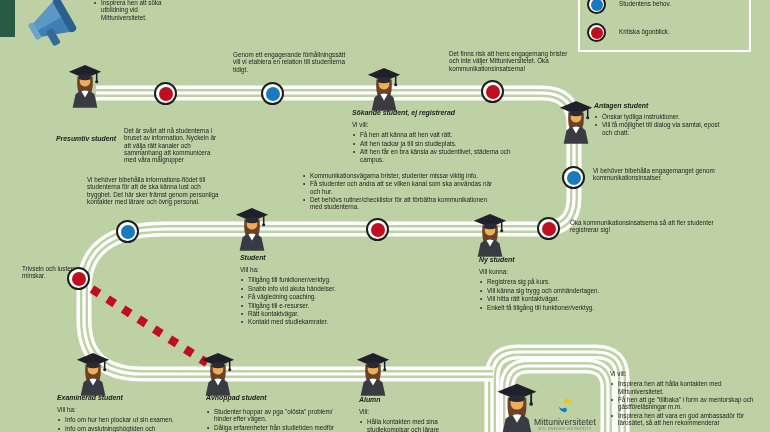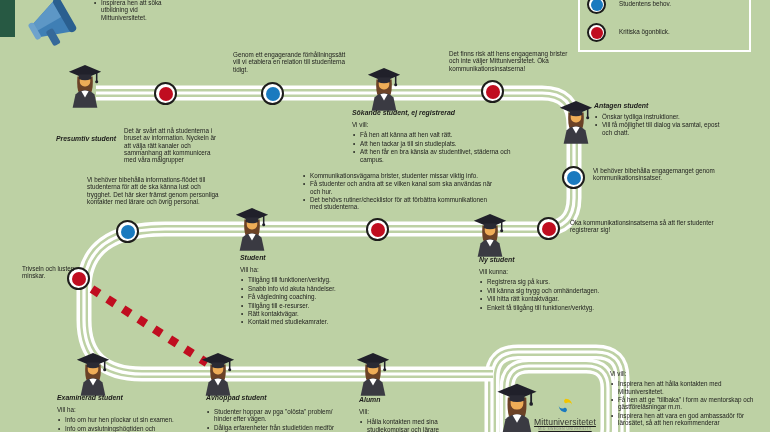--- a/index.html
+++ b/index.html
@@ -28,21 +28,21 @@
   .dot.lgd .core { width:12px; height:12px; }
   .red-b { border-color:#c00d20; } .red-c { background:#c00d20; }
   .blue-b { border-color:#1a7abf; } .blue-c { background:#1a7abf; }
   #legend {
     position:absolute; left:578px; top:-16px; width:173px; height:68px;
     border:2px solid #ffffff; box-sizing:border-box;
   }
   .lgd-label { position:absolute; font-size:6.3px; }
   .corner { position:absolute; left:0; top:0; width:15px; height:37px; background:#27594372; background:#275943; }
   .grad { position:absolute; }
-  #logo { position:absolute; left:530px; top:398px; width:70px; text-align:center;text-decoration:underline; }
+  #logo { position:absolute; left:530px; top:398px; width:70px; text-align:center; }
   #logo .lg-name { font-size:8.6px; color:#33332f; letter-spacing:0.1px; }
   #logo .lg-tag { font-size:3.2px; color:#7c7c74; letter-spacing:0.6px; }
 </style>
 </head>
 <body>
 
 <div id="canvas">
 
   <svg class="overlay" width="770" height="432" viewBox="0 0 770 432">
 

